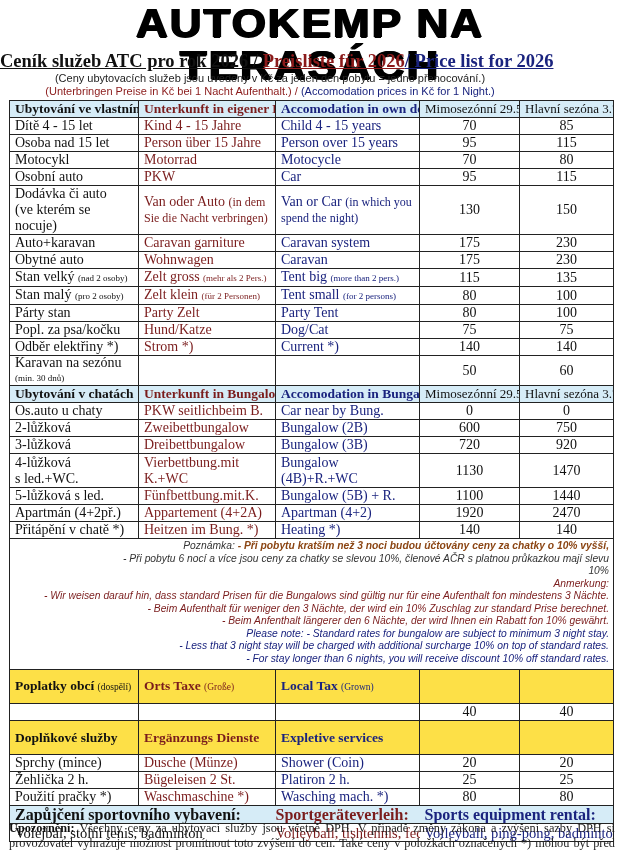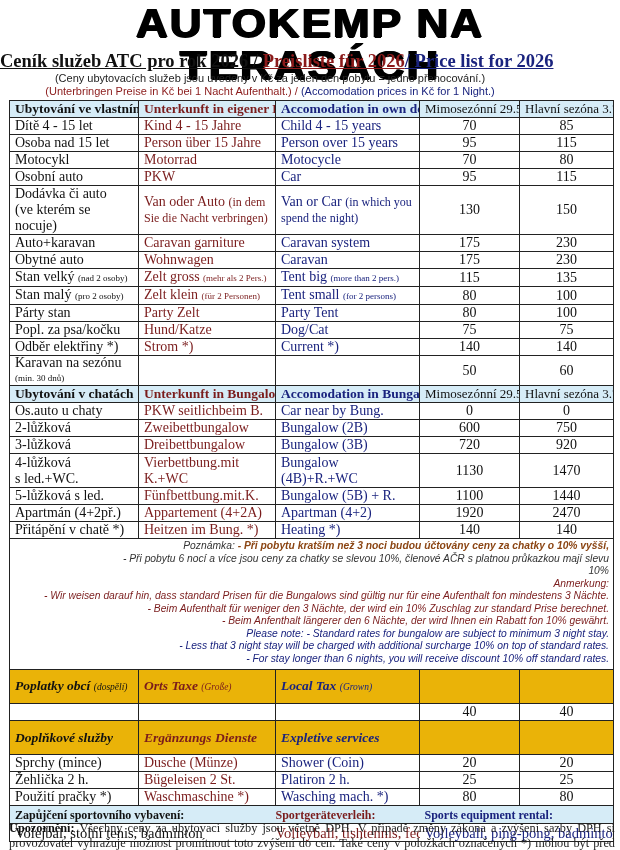--- a/index.html
+++ b/index.html
@@ -60,26 +60,26 @@
   }
   .n-lbl { color: #333; }
   .n-cz1 { color: #8b4513; font-weight: bold; }
   .n-cz2 { color: #333; }
   .n-de { color: #7a1c1c; }
   .n-en { color: #1a237e; }
   .ind1 { padding-left: 97px; display: block; }
   .ind2 { padding-left: 14px; display: block; }
   .ind3 { padding-left: 83px; display: block; }
 
-  tr.sec td { background: #eab308; font-weight: bold; font-size: 13.5px; height: 34px; font-style: italic; }
+  tr.sec td { background: #fde047; font-weight: bold; font-size: 13.5px; height: 34px; }
   tr.sec td small { font-weight: normal; font-size: 9.5px; }
   tr.sec td.de { color: #7a1c1c; }
   tr.sec td.en { color: #1a237e; }
 
-  tr.sport-h td { background: #d6ecf7; font-weight: bold; font-size: 12px; height: 18px; border-left: none; border-right: none; }
+  tr.sport-h td { background: #d6ecf7; font-weight: bold; font-size: 16px; height: 18px; border-left: none; border-right: none; }
   tr.sport-h td:first-child { border-left: 1px solid #222; }
   tr.sport-h td:last-child { border-right: 1px solid #222; }
   tr.sport td { font-size: 14.5px; height: 18px; border-left: none; border-right: none; }
   tr.sport td:first-child { border-left: 1px solid #222; }
   tr.sport td:last-child { border-right: 1px solid #222; }
 
   .footer {
     position: absolute; left: 9px; top: 821px; width: 606px;
     font-family: "Liberation Serif", serif; font-size: 12.3px; line-height: 15px; text-align: justify;
     color: #222;

